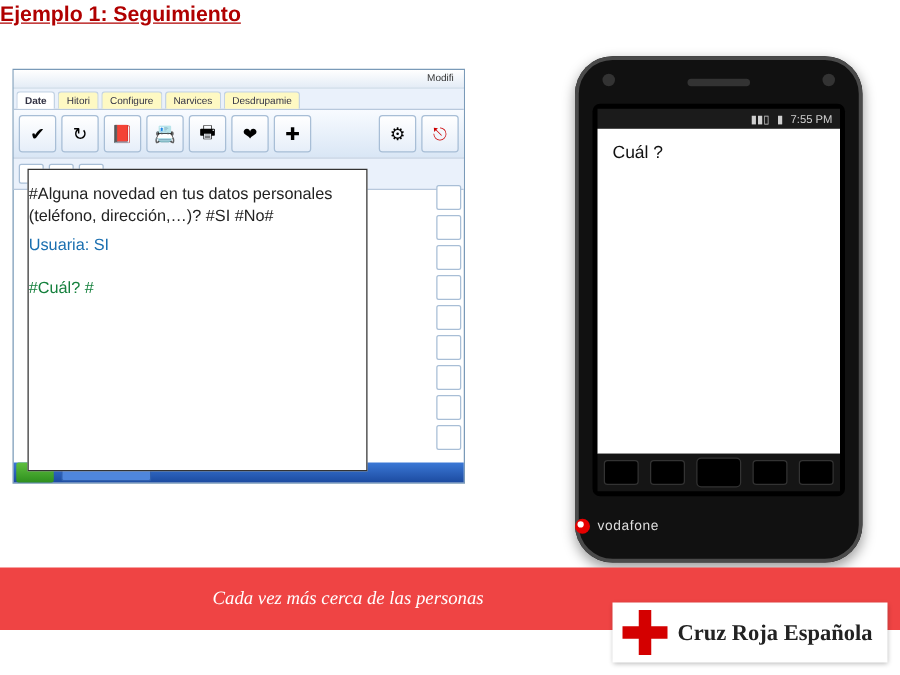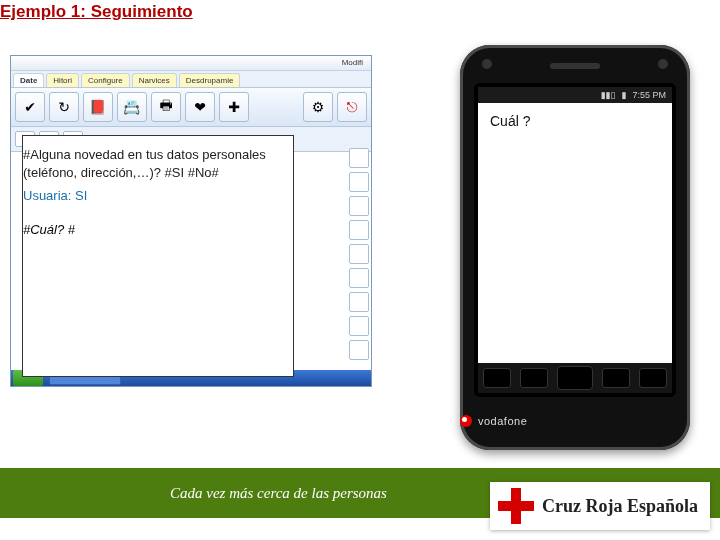--- a/index.html
+++ b/index.html
@@ -19,39 +19,39 @@
   .strip-btn{width:18px;height:14px;border:1px solid #a8bed6;border-radius:2px;background:#fff}
   .app-side{position:absolute;right:2px;top:92px;width:20px;display:flex;flex-direction:column;gap:4px}
   .side-btn{width:18px;height:18px;border:1px solid #a8bed6;border-radius:2px;background:#fff}
   .taskbar{position:absolute;left:0;right:0;bottom:0;height:16px;background:linear-gradient(#3b78d6,#1c4ba0);display:flex;align-items:center}
   .start{width:30px;height:16px;background:linear-gradient(#5fbf3f,#2e8f1e);border-radius:2px;margin-left:2px}
   .task-item{margin-left:6px;height:12px;width:70px;border-radius:2px;background:#4f86dc;border:1px solid #2f5fae}
   
   .dialog{position:absolute;left:22px;top:135px;width:270px;height:220px;background:#fff;border:1px solid #333;padding:10px 0;font-size:13px;line-height:1.35}
   .dialog .q{color:#222}
   .dialog .user{color:#1a6fb0;margin-top:6px}
-  .dialog .q2{color:#000000;margin-top:16px;font-style:italic}
+  .dialog .q2{color:#15803d;margin-top:16px;}
   
   .phone{position:absolute;right:30px;top:45px;width:230px;height:405px;background:#111;border-radius:30px;box-shadow:inset 0 0 0 3px #4a4a4a,0 4px 10px rgba(0,0,0,.4)}
   .phone-top{height:38px;border-radius:30px 30px 0 0;position:relative}
   .speaker{position:absolute;left:50%;top:18px;transform:translateX(-50%);width:50px;height:6px;background:#333;border-radius:3px}
   .knob{position:absolute;width:10px;height:10px;border-radius:50%;background:#333}
   .knob.l{left:22px;top:14px}.knob.r{right:22px;top:14px}
   .phone-screen-wrap{margin:0 14px;background:#000;border-radius:6px;padding:4px}
   .statusbar{height:16px;background:#1b1b1b;color:#cfcfcf;font-size:9px;display:flex;align-items:center;justify-content:flex-end;gap:6px;padding:0 6px}
   .screen{background:#fff;height:260px}
   .phone-msg{padding:10px 12px;font-size:14px;font-family:'Trebuchet MS',Verdana,sans-serif;color:#111}
   .softkeys{height:30px;background:#151515;display:flex;justify-content:space-around;align-items:center}
   .sk{width:26px;height:18px;border-radius:3px;background:#000;border:1px solid #333}
   .sk.home{width:34px;height:22px;border-radius:4px}
   .phone-chin{height:48px;display:flex;align-items:center;justify-content:flex-start;color:#ddd;font-size:11px;letter-spacing:.5px}
   .vodafone-mark{display:inline-block;width:12px;height:12px;border-radius:50%;background:#e60000;margin-right:6px;position:relative}
   .vodafone-mark::after{content:"";position:absolute;left:2px;top:2px;width:5px;height:5px;border-radius:50%;background:#fff}
   
-  .band{position:absolute;left:0;bottom:22px;width:100%;height:50px;background:#4d7c0f}
+  .band{position:absolute;left:0;bottom:36px;width:100%;height:50px;background:#ef4444}
   .band-inner{display:flex;align-items:center;height:100%}
   .slogan{color:#fff;font-style:italic;font-family:Georgia,'Times New Roman',serif;font-size:15px;margin-left:170px}
   .brand-box{position:absolute;right:10px;bottom:10px;background:#fff;padding:6px 12px 6px 8px;display:flex;align-items:center;gap:8px;box-shadow:0 1px 4px rgba(0,0,0,.3)}
   .redcross{position:relative;width:36px;height:36px}
   .redcross .v{position:absolute;left:13px;top:0;width:10px;height:36px;background:#d40000}
   .redcross .h{position:absolute;left:0;top:13px;width:36px;height:10px;background:#d40000}
   .brand-text{font-family:Georgia,'Times New Roman',serif;font-weight:bold;font-size:18px;color:#222}
 </style>
 </head>
 <body>

